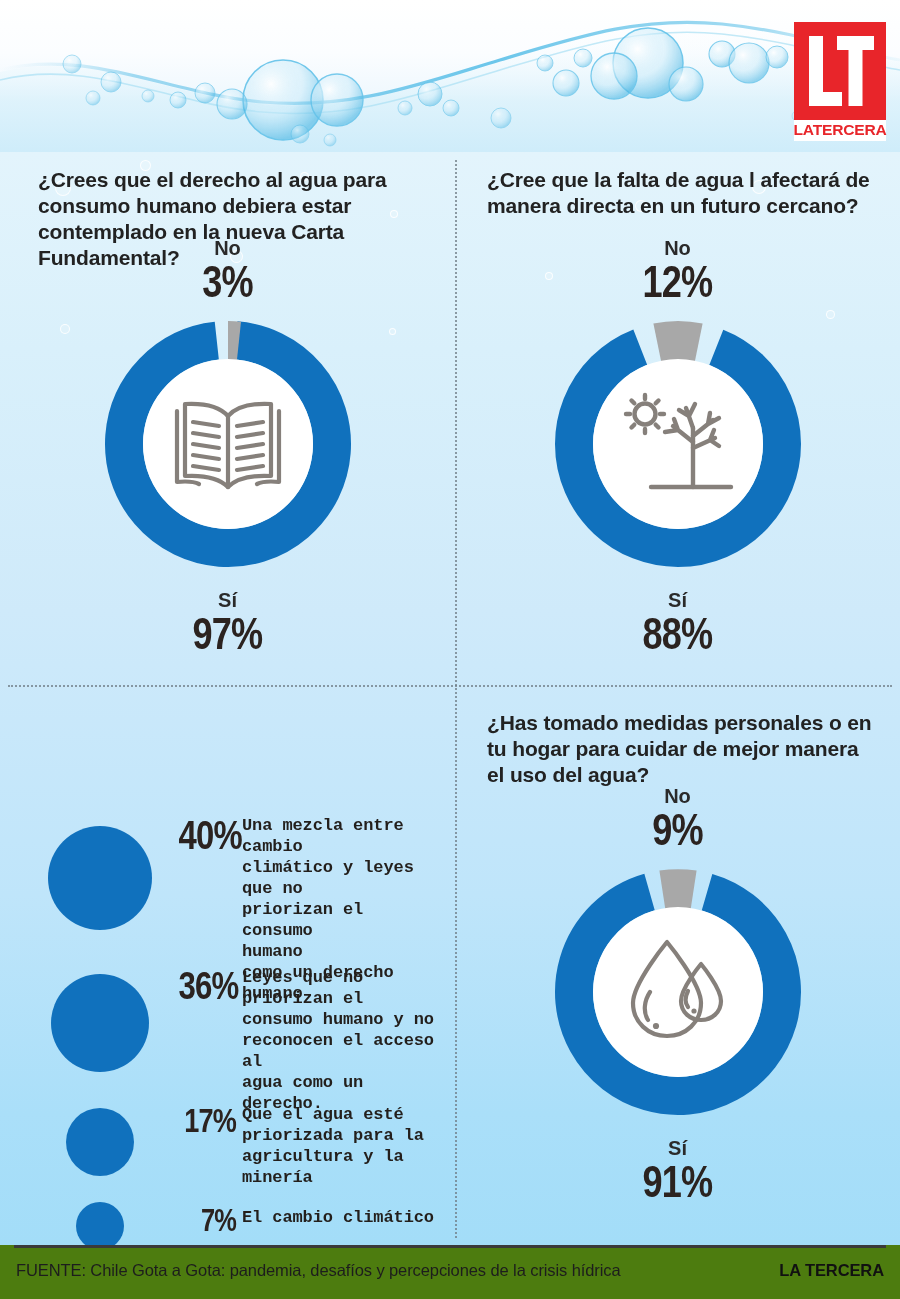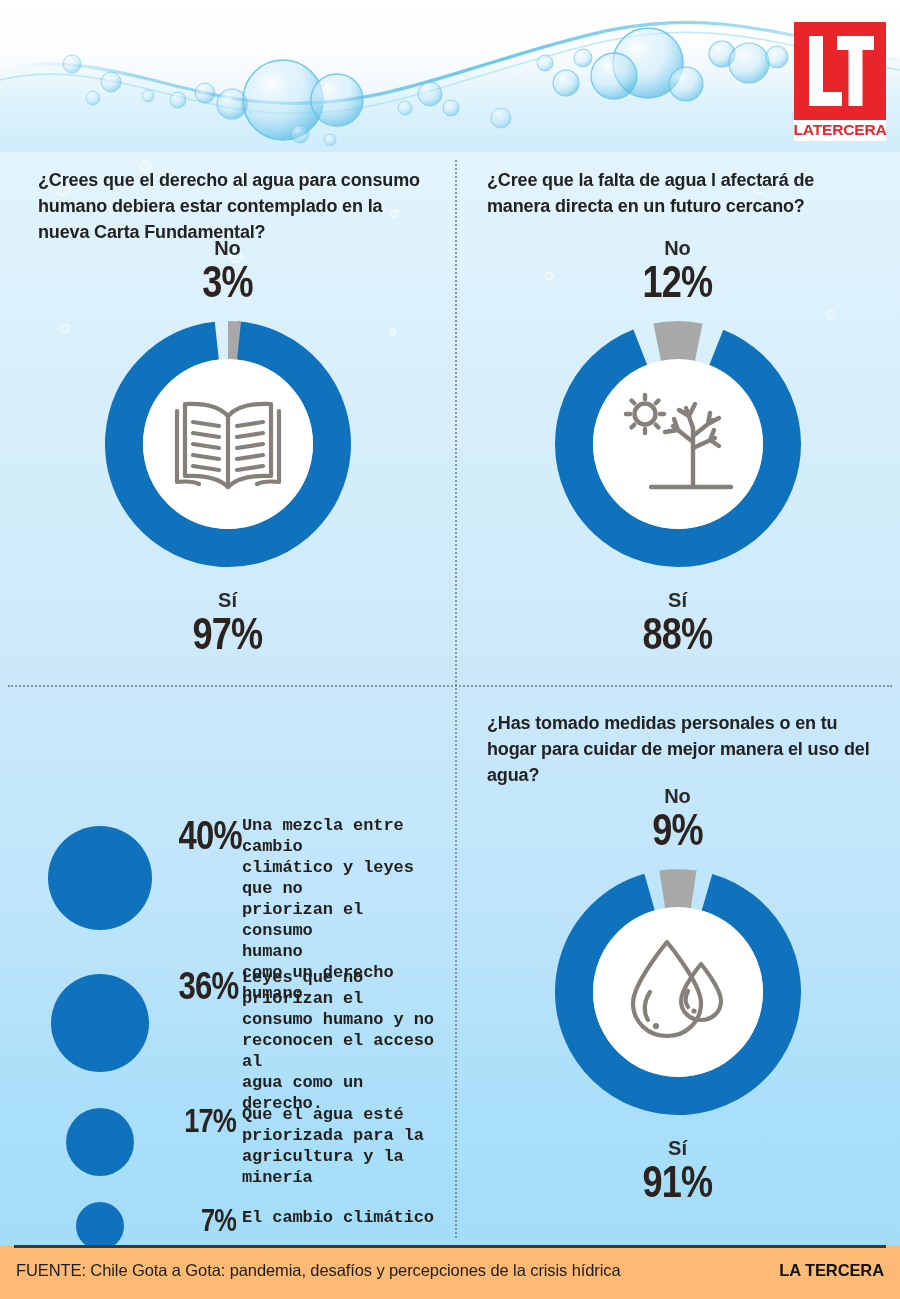--- a/index.html
+++ b/index.html
@@ -70,21 +70,21 @@
   
   .quad { position:absolute; }
   #q1 { left:0;   top:0;   width:455px; height:533px; }
   #q2 { left:455px; top:0; width:445px; height:533px; }
   #q3 { left:0;   top:533px; width:455px; height:560px; }
   #q4 { left:455px; top:533px; width:445px; height:560px; }
 
   .question {
     font-family:"Liberation Sans Narrow","Liberation Sans", sans-serif;
     font-weight:bold;
-    font-size:18px;
+    font-size:21px;
     line-height:26px;
     color:#222222;
     letter-spacing:-0.15px;
   }
   #q1 .question { position:absolute; left:38px; top:15px; width:400px; }
   #q2 .question { position:absolute; left:32px; top:15px; width:395px; }
   #q3 .question { position:absolute; left:38px; top:25px; width:400px; }
   #q4 .question { position:absolute; left:32px; top:25px; width:390px; }
 
   
@@ -119,21 +119,21 @@
   }
   .btxt {
     font-family:Liberation Mono, monospace;
     font-weight:bold; font-size:17px; line-height:21px;
     color:#231f1c; padding-left:6px; letter-spacing:-0.1px;
   }
 
   
   #footer {
     position:absolute; left:0; top:1245px; width:900px; height:54px;
-    background:#fdba74;
+    background:#4d7c0f;
   }
   #footer .rule {
     position:absolute; left:14px; top:0; width:872px; height:3px; background:#3a3a3a;
   }
   #footer .src {
     position:absolute; left:16px; top:16px;
     font-family:"Liberation Sans Narrow","Liberation Sans", sans-serif;
     font-size:16.5px; color:#1d1d1d; letter-spacing:-0.1px;
   }
   #footer .brand {

